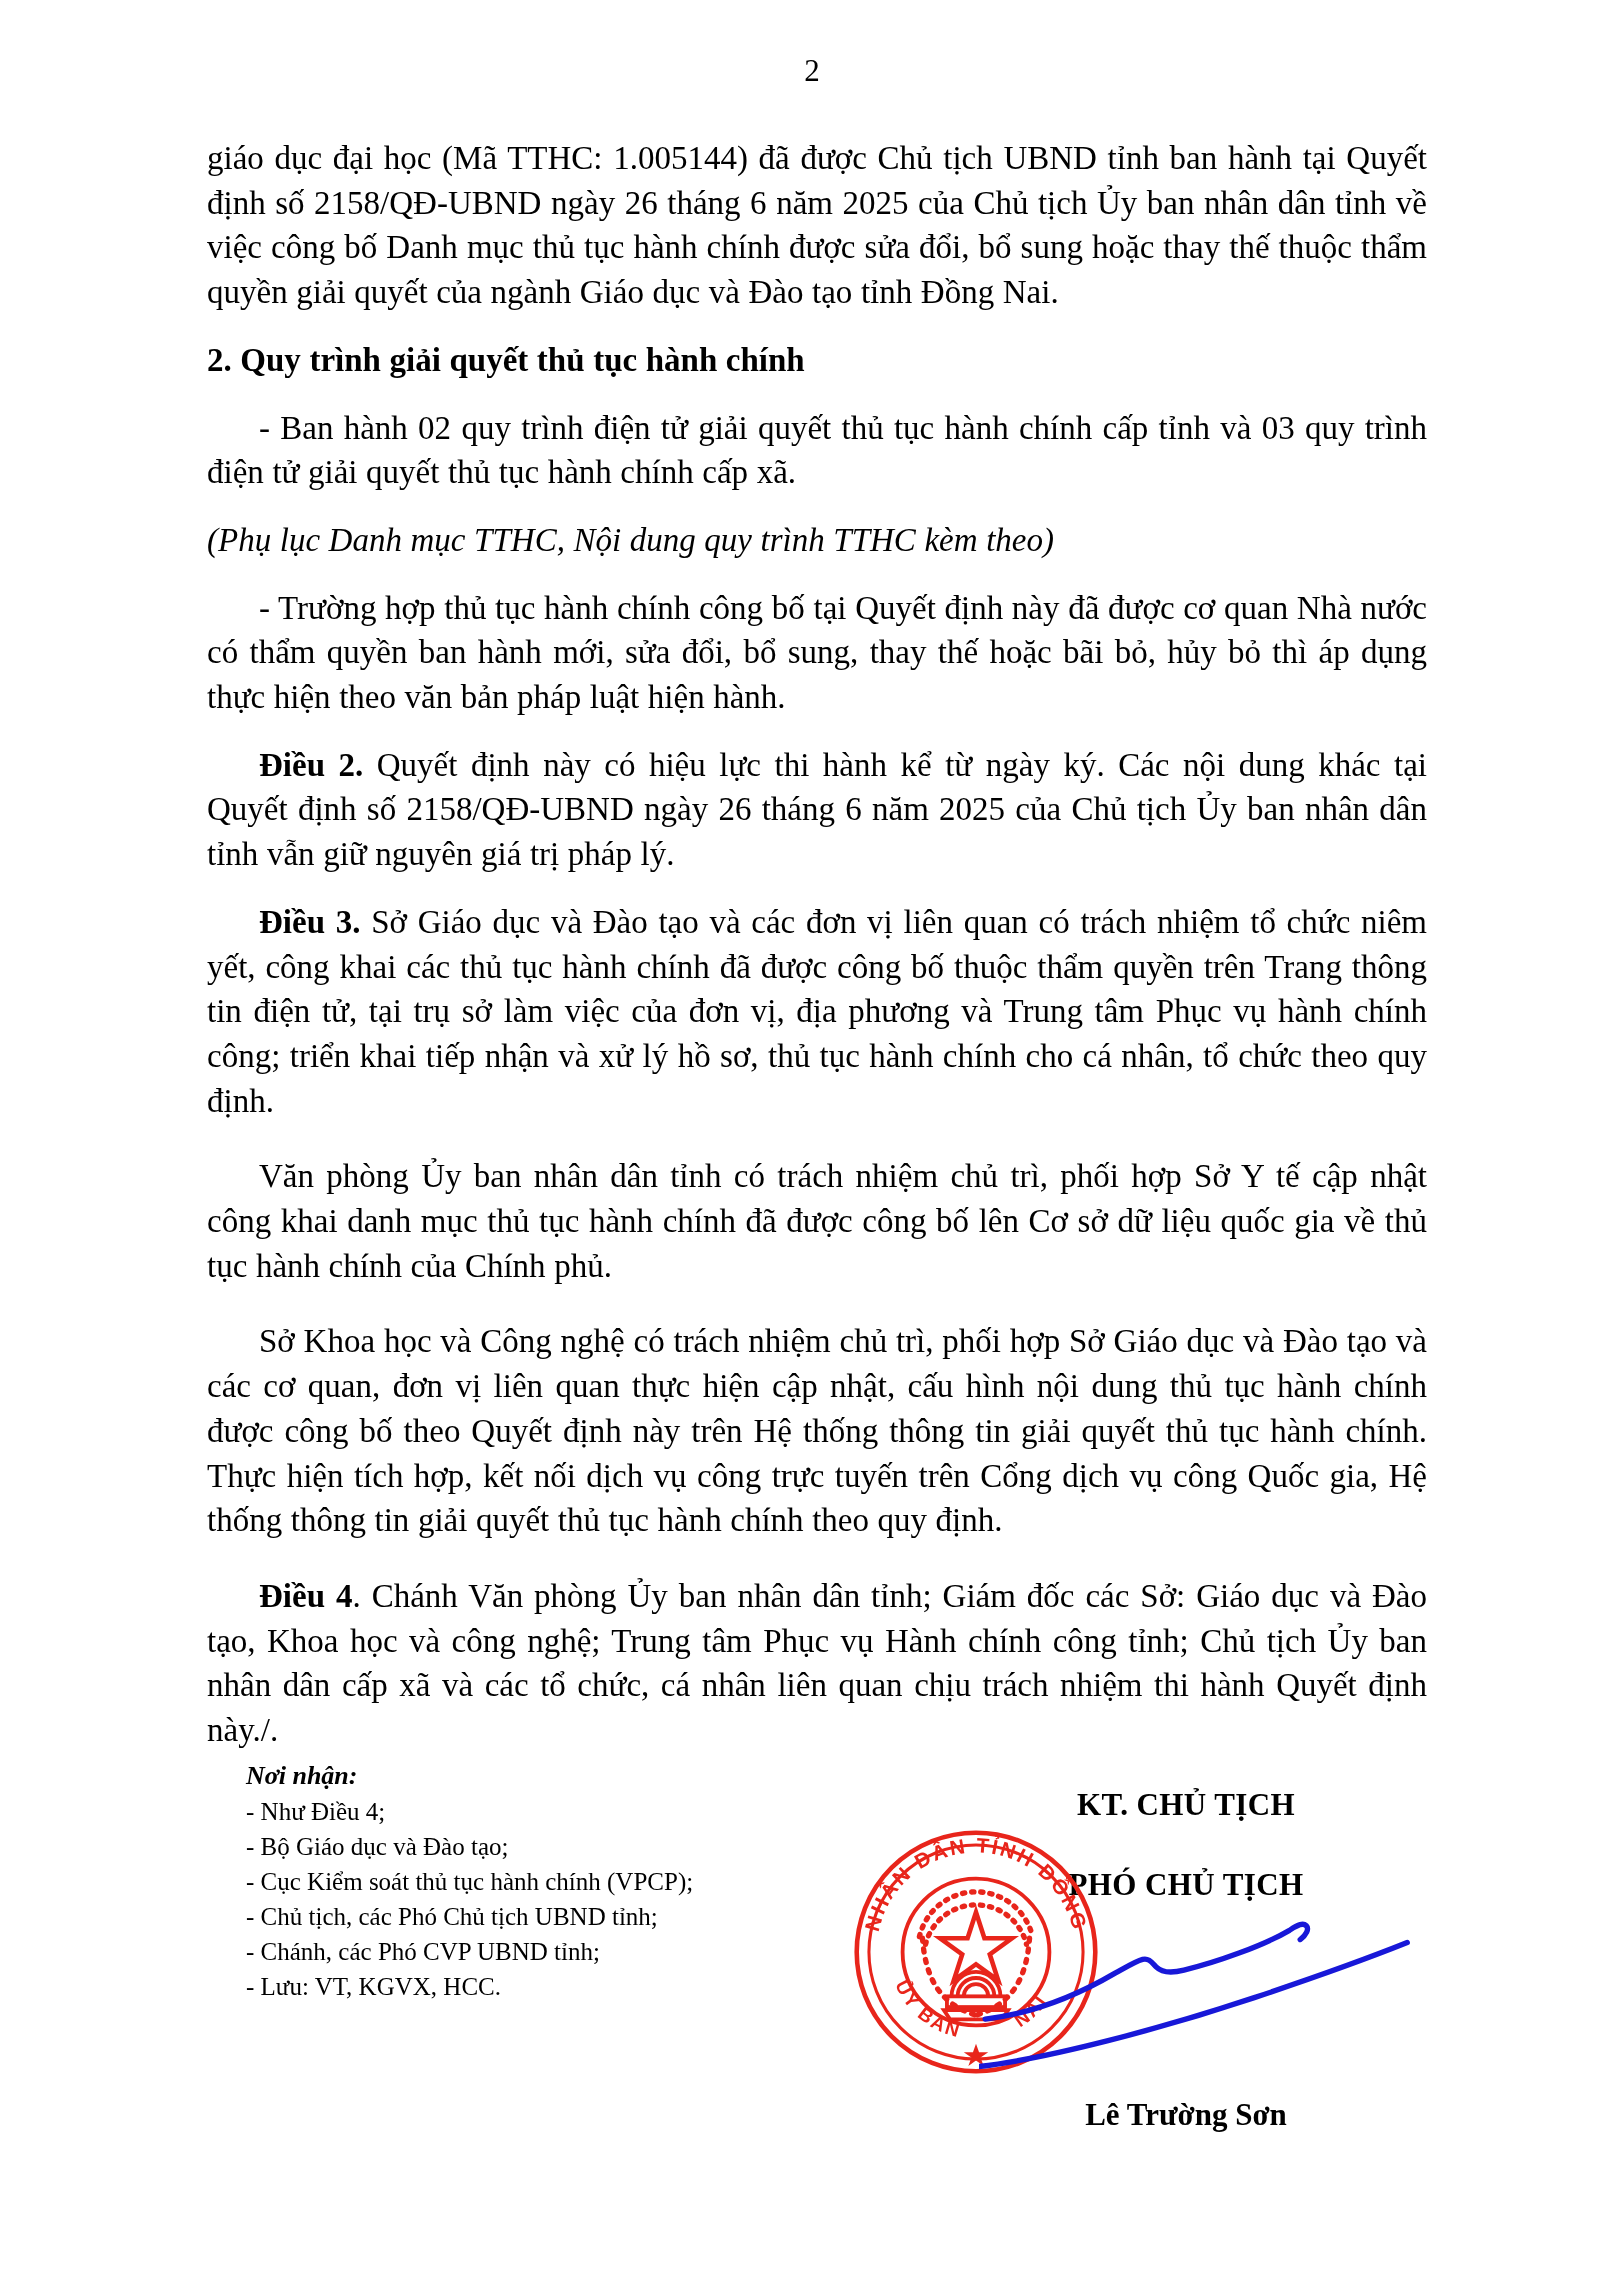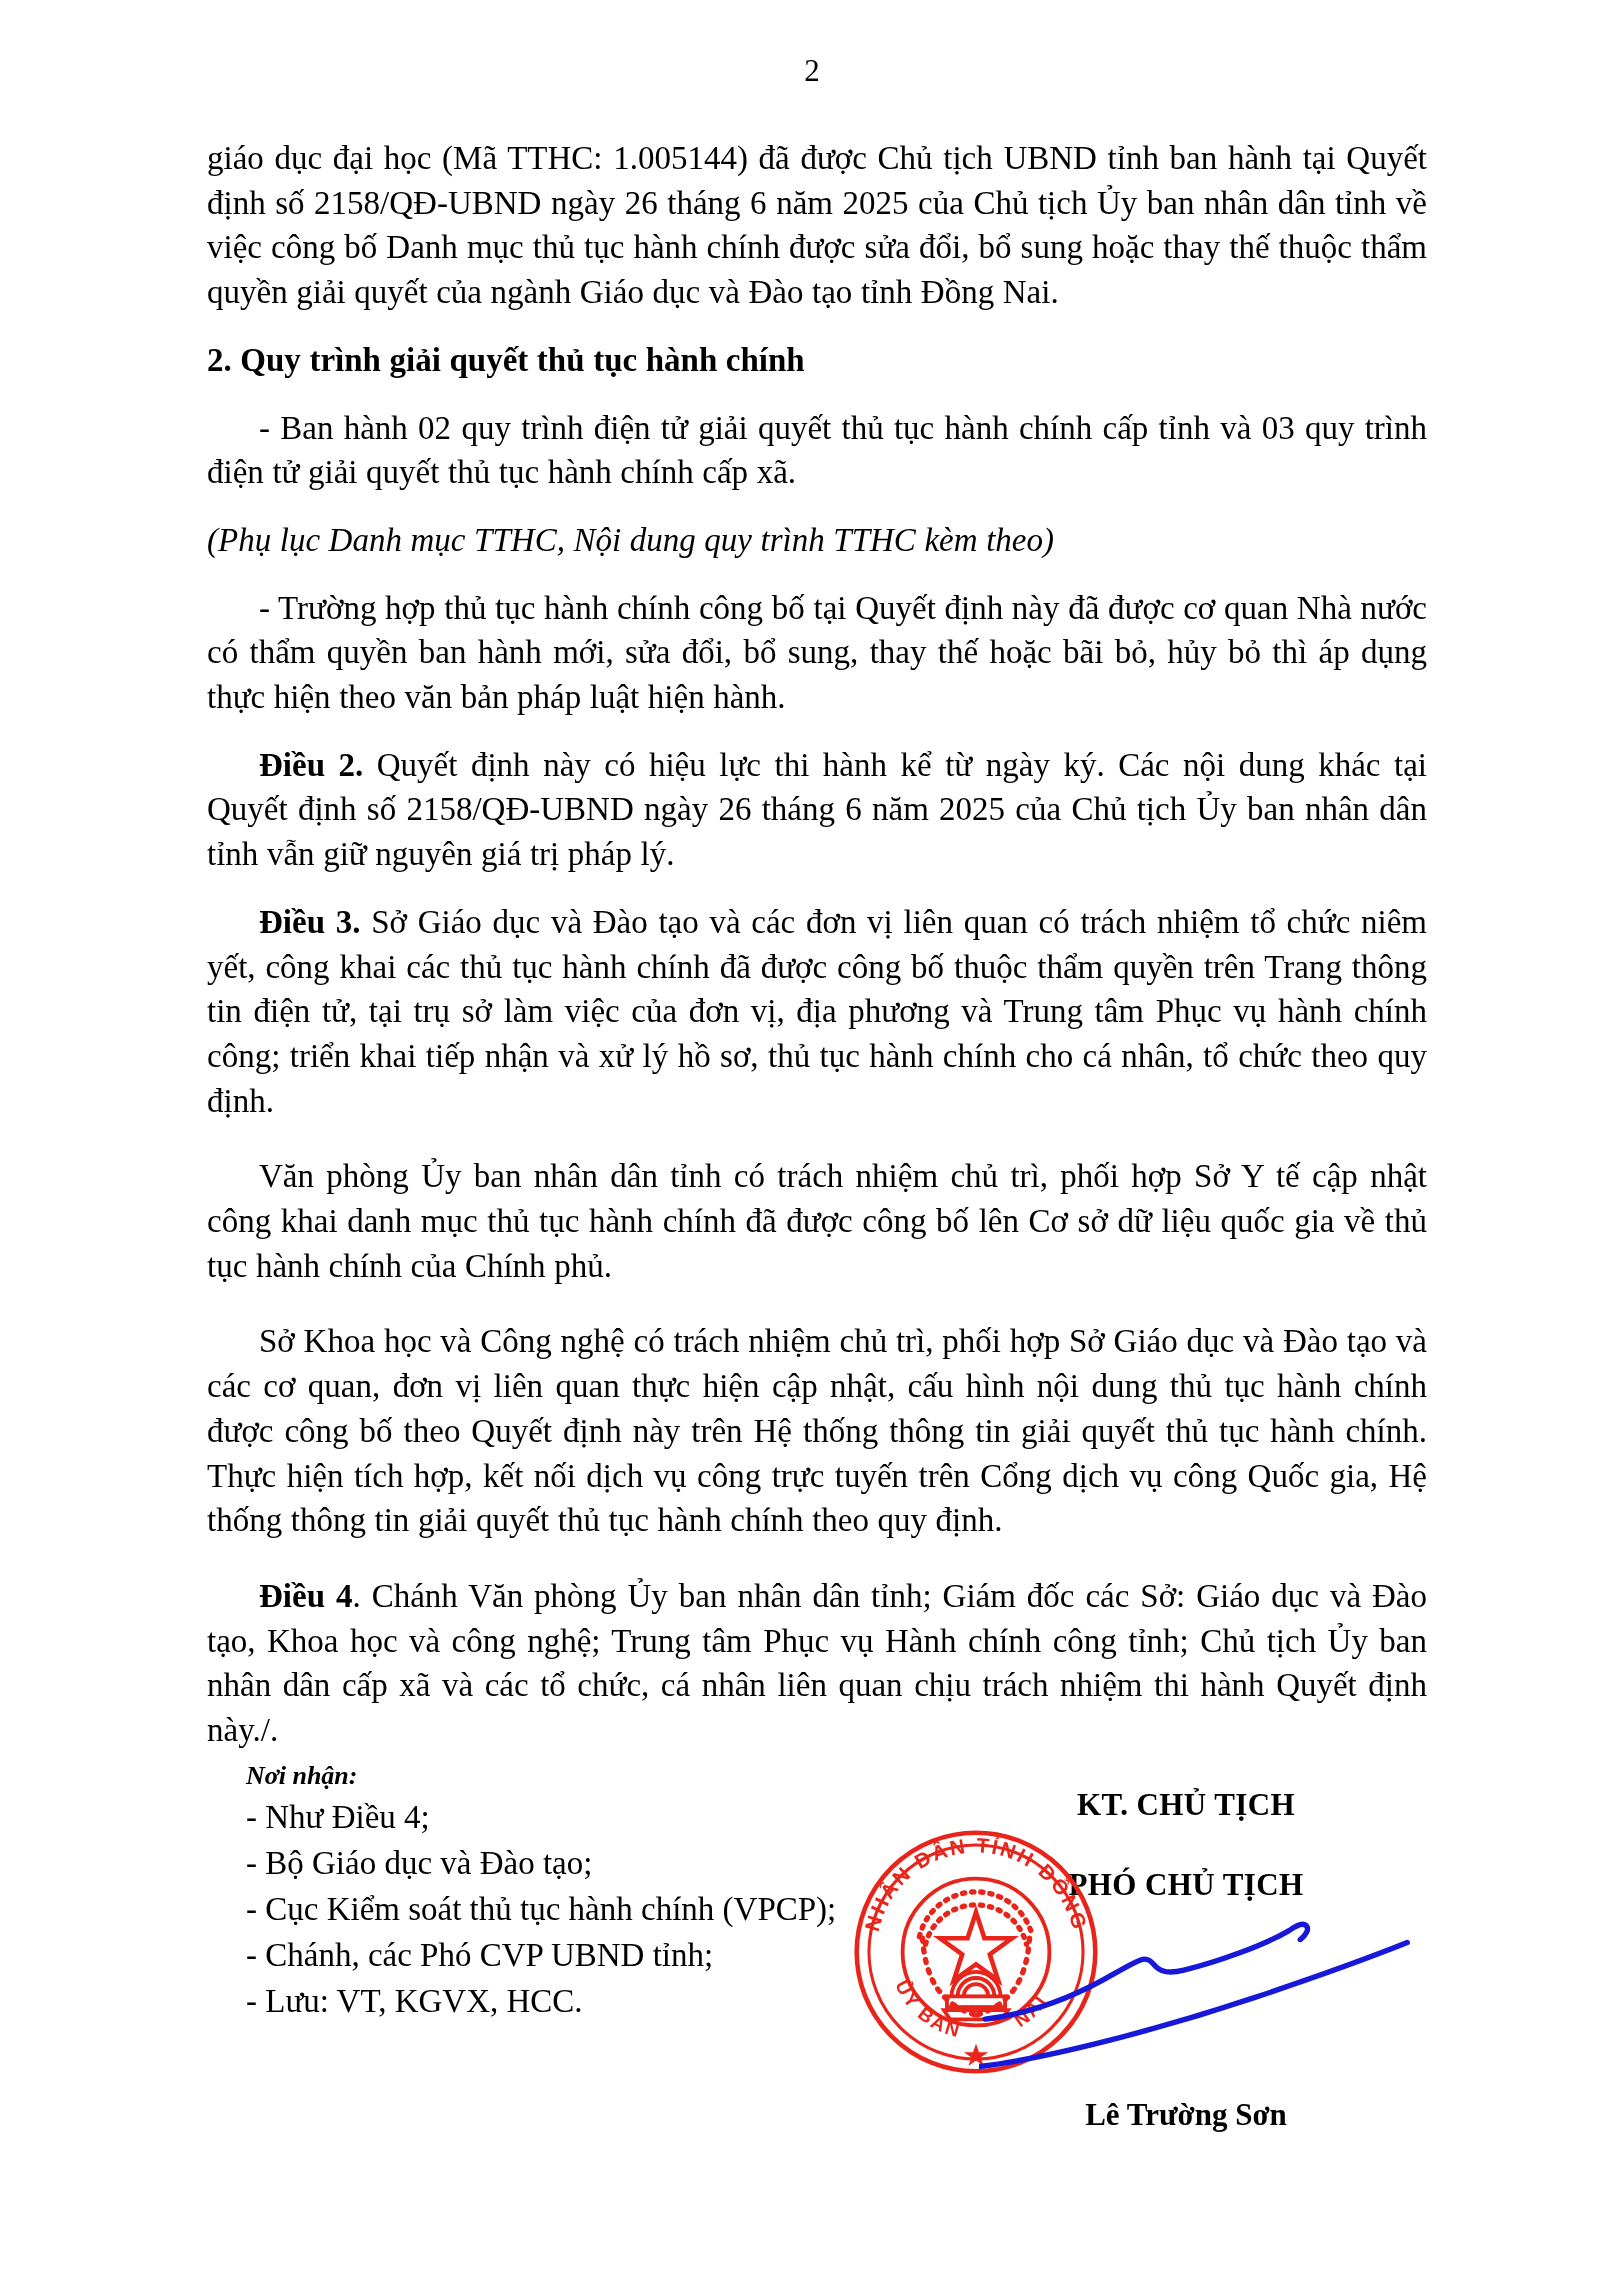--- a/index.html
+++ b/index.html
@@ -77,21 +77,21 @@
     font-size: 26px;
     line-height: 1.28;
     margin: 0 0 1.5px 0;
   }
   .recipients ul {
     list-style: none;
     margin: 0;
     padding: 0;
   }
   .recipients li {
-    font-size: 33px;
+    font-size: 25px;
     line-height: 1.40;
     white-space: nowrap;
   }
   .sign-block {
     position: absolute;
     left: 941px;
     top: 0px;
     width: 490px;
     text-align: center;
   }
@@ -159,20 +159,21 @@
   </div>
 
   <div class="footer">
 
     <div class="recipients">
       <div class="recipients-title">Nơi nhận:</div>
       <ul>
         <li>- Như Điều 4;</li>
         <li>- Bộ Giáo dục và Đào tạo;</li>
         <li>- Cục Kiểm soát thủ tục hành chính (VPCP);</li>
+        <li>- Chủ tịch, các Phó Chủ tịch UBND tỉnh;</li>
         <li>- Chánh, các Phó CVP UBND tỉnh;</li>
         <li>- Lưu: VT, KGVX, HCC.</li>
       </ul>
     </div>
 
     <div class="sign-block">
       <div class="sign-title">KT. CHỦ TỊCH</div>
       <div class="sign-title">PHÓ CHỦ TỊCH</div>
     </div>
 

